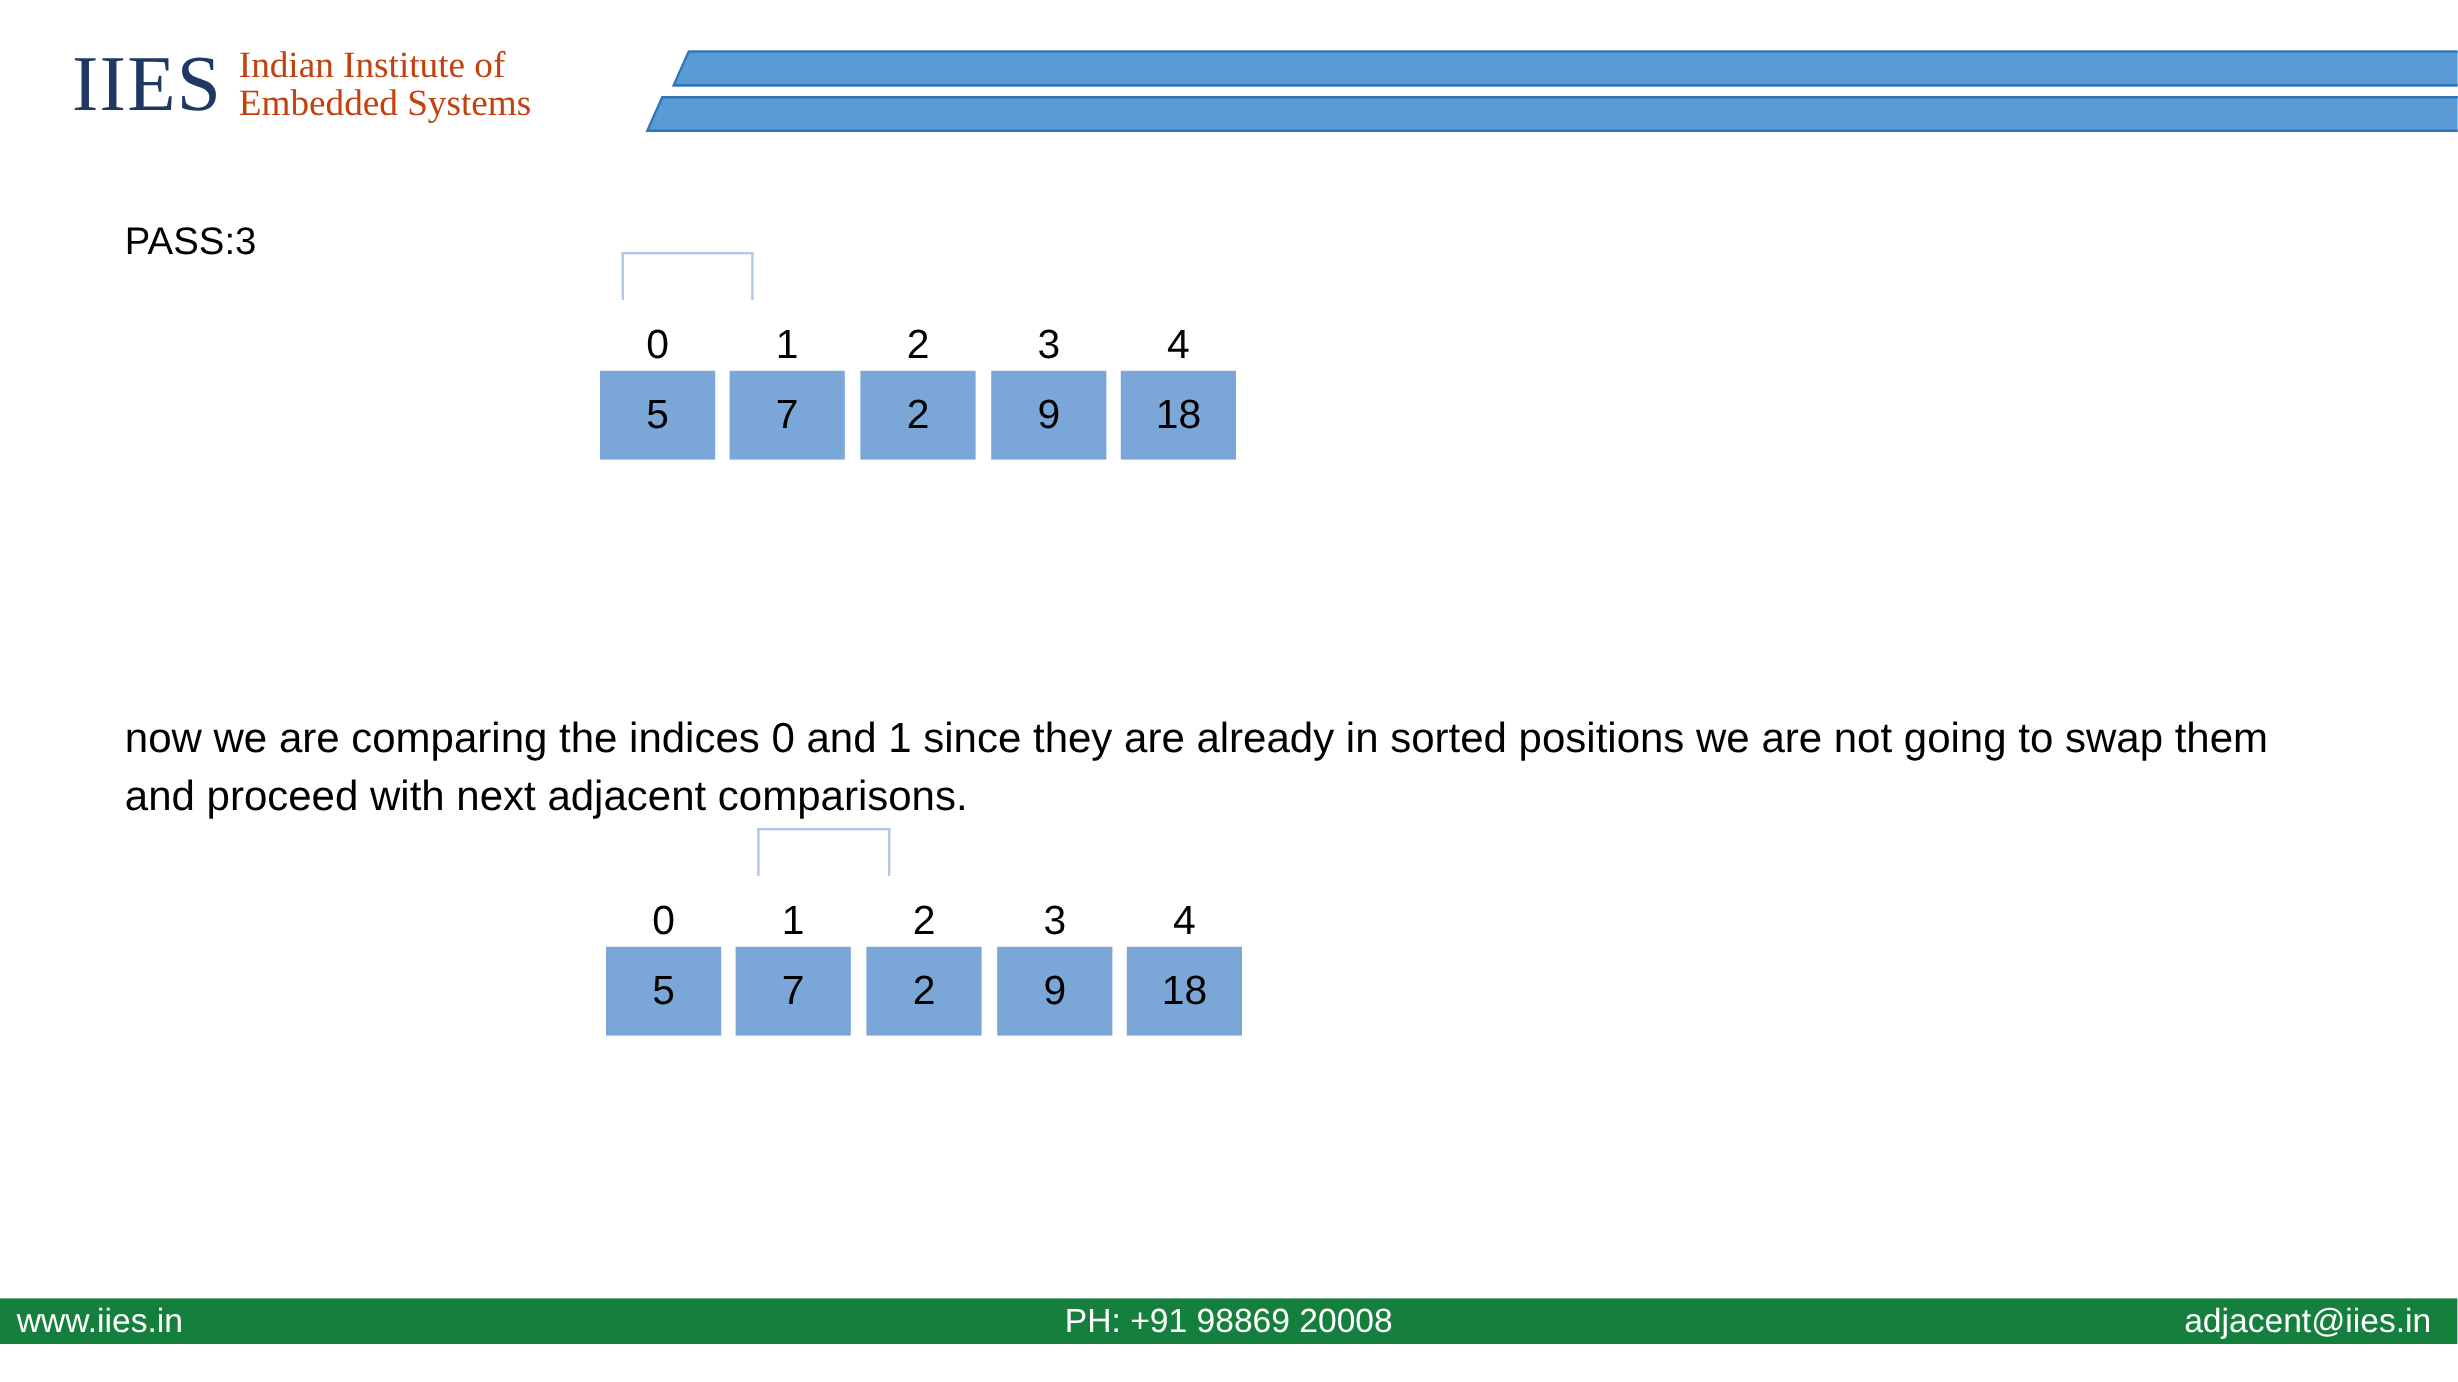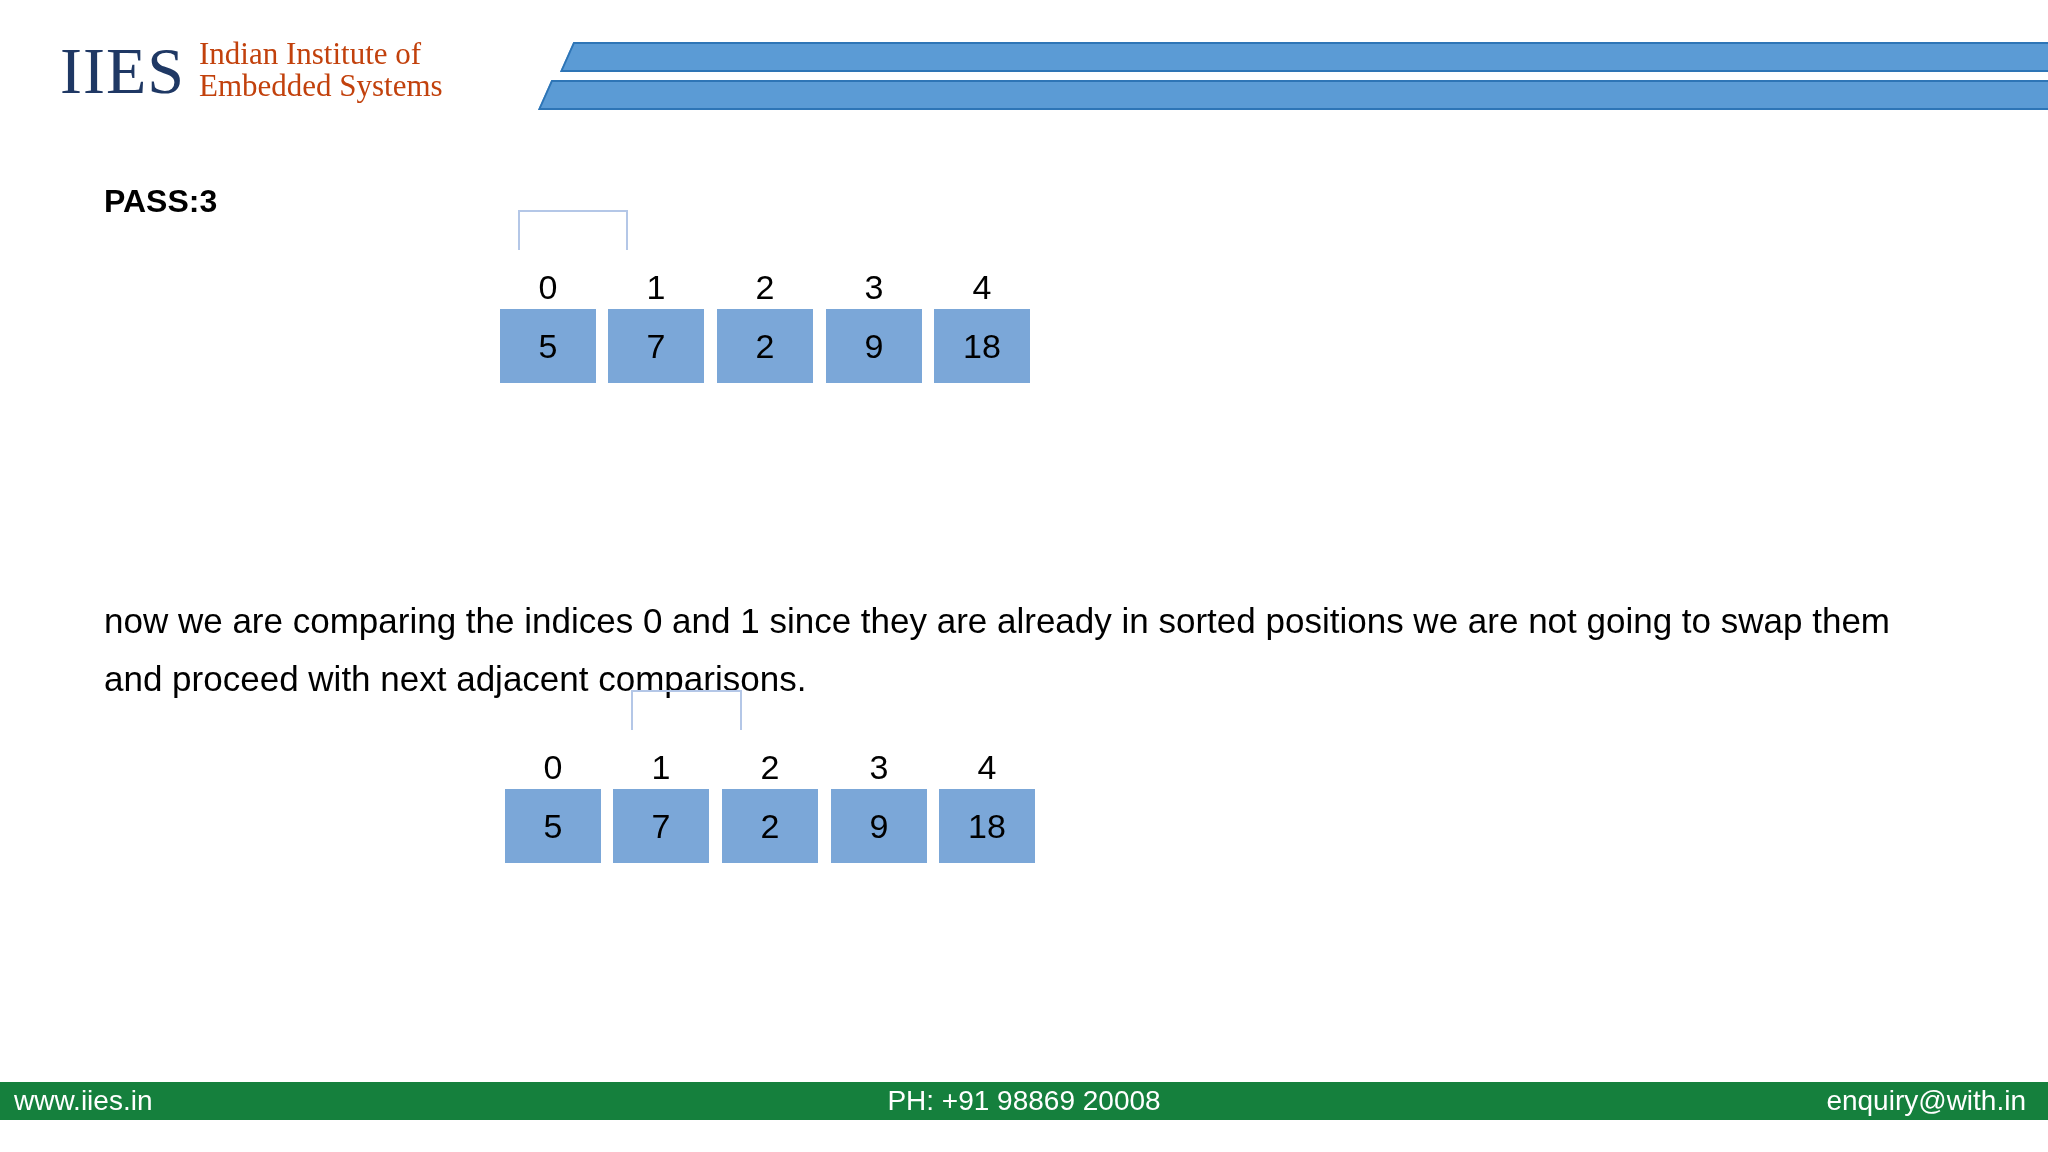--- a/index.html
+++ b/index.html
@@ -68,21 +68,21 @@
     transform: skewX(-24deg);
     transform-origin: bottom left;
   }
 
   
   #pass-title {
     position: absolute;
     left: 104px;
     top: 183px;
     font-size: 32px;
-    font-weight: bold;
+    font-weight: normal;
     color: #000000;
   }
 
   .array-diagram {
     position: absolute;
   }
   #array-1 { left: 500px; top: 265px; }
   #array-2 { left: 505px; top: 745px; }
 
   .cells-row {
@@ -121,21 +121,21 @@
     box-sizing: border-box;
   }
 
   
   #body-text {
     position: absolute;
     left: 104px;
     top: 592px;
     width: 1850px;
     font-size: 35px;
-    line-height: 58px;
+    line-height: 48px;
     color: #000000;
   }
 
   
   #footer {
     position: absolute;
     left: 0;
     top: 1082px;
     width: 2048px;
     height: 38px;
@@ -229,14 +229,14 @@
       <div class="cell-wrap" style="left: 434px;">
         <div class="cell-index">4</div>
         <div class="cell-box" style="background: rgb(123, 167, 216);">18</div>
       </div>
     </div>
 </div>
 
 <div id="footer">
   <div id="footer-left">www.iies.in</div>
   <div id="footer-center">PH: +91 98869 20008</div>
-  <div id="footer-right">enquiry@with.in</div>
+  <div id="footer-right">adjacent@iies.in</div>
 </div>
 
 </body></html>

